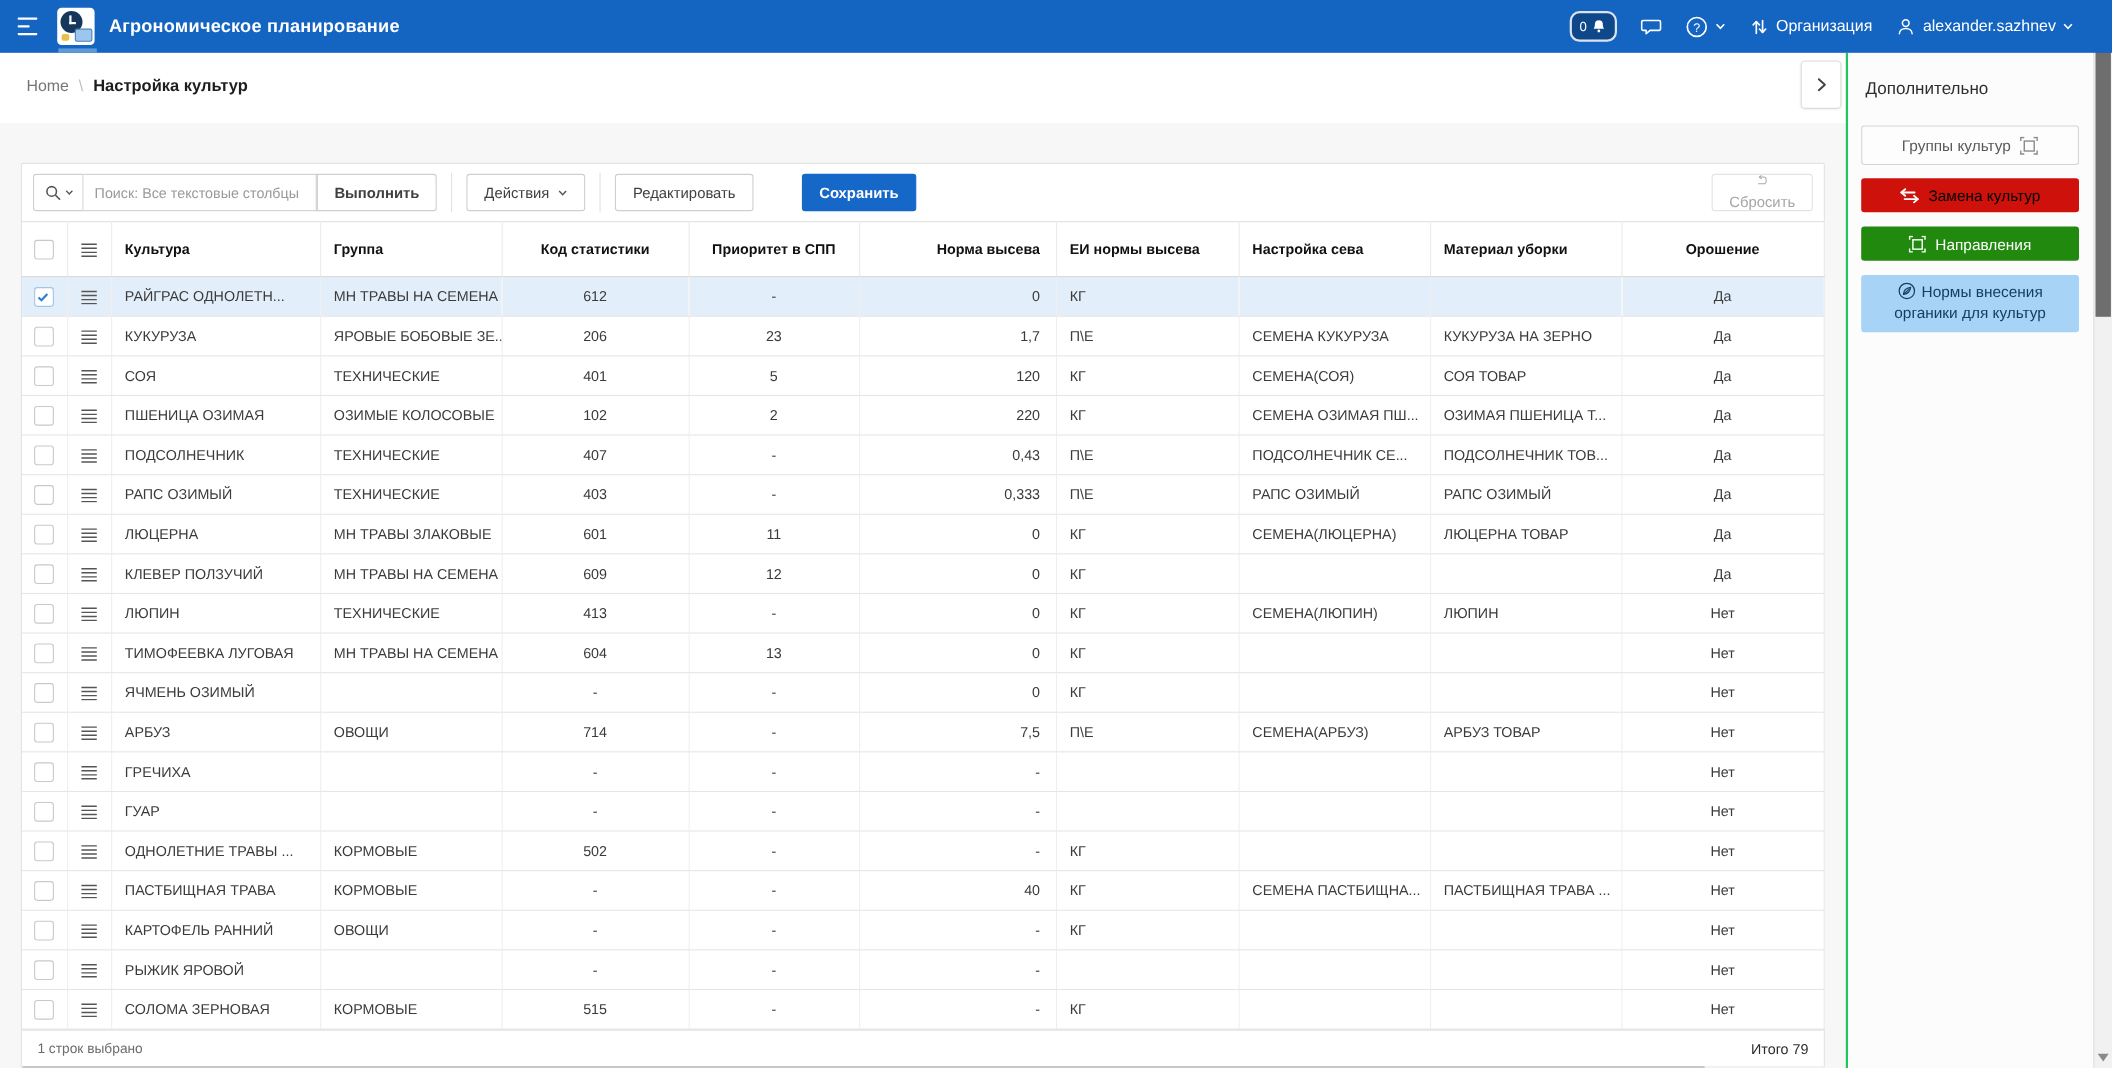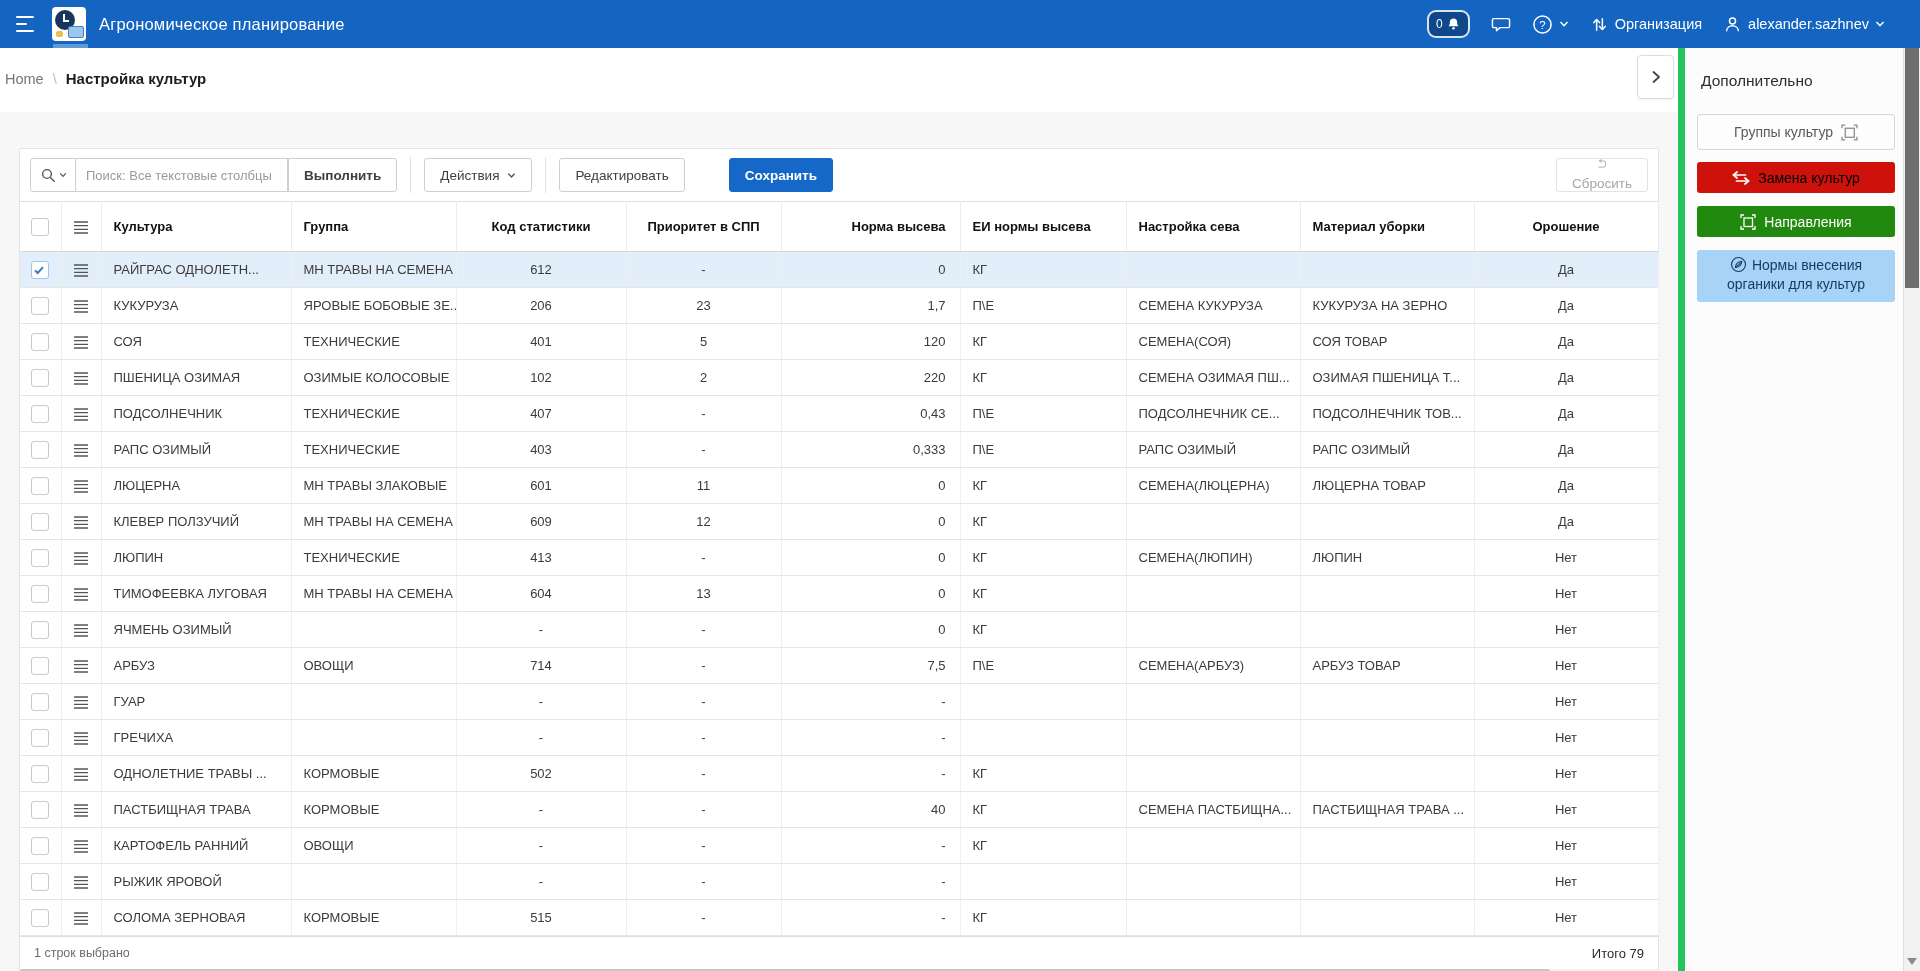--- a/index.html
+++ b/index.html
@@ -14,34 +14,34 @@
   .burger i{display:block;height:2px;background:#fff;border-radius:1px;}
   .burger i:nth-child(1){width:18px;}
   .burger i:nth-child(2){width:11px;}
   .burger i:nth-child(3){width:18px;}
   .logo-box{width:34px;height:34px;background:#fff;border-radius:4px;margin-left:14px;position:relative;overflow:hidden;}
   .logo-box .lg-c{position:absolute;left:3px;top:3px;width:20px;height:20px;border-radius:50%;background:#17365c;}
   .logo-box .lg-h{position:absolute;left:11px;top:7px;width:2px;height:8px;background:#fff;}
   .logo-box .lg-m{position:absolute;left:11px;top:13px;width:6px;height:2px;background:#fff;}
   .logo-box .lg-l{position:absolute;right:2px;bottom:3px;width:14px;height:10px;background:#9cc6ee;border:1px solid #4b80b4;border-radius:2px;}
   .logo-box .lg-d{position:absolute;left:4px;bottom:4px;width:7px;height:6px;background:#e9c04b;border-radius:2px;}
-  .app-title{color:#fff;font-size:16.5px;font-weight:400;margin-left:13px;letter-spacing:.2px;}
+  .app-title{color:#fff;font-size:16.5px;font-weight:700;margin-left:13px;letter-spacing:.2px;}
   .hdr-underline{position:absolute;left:53px;top:44px;width:35px;height:4px;background:#5e9ad6;}
 
   .hdr-right{position:absolute;right:35px;top:0;height:48px;display:flex;align-items:center;gap:21px;}
   .bell-badge{display:flex;align-items:center;gap:3px;background:rgba(0,0,0,.28);
               border:2px solid rgba(255,255,255,.85);border-radius:9px;padding:4px 7px;cursor:pointer;}
   .bell-badge .cnt{color:#fff;font-size:12px;line-height:1;}
   .hicon{cursor:pointer;display:flex;align-items:center;gap:6px;color:#fff;font-size:14.5px;white-space:nowrap;}
   .chev{width:10px;height:10px;}
 
   
   .content{position:absolute;top:48px;left:0;width:1678px;height:923px;background:#f7f7f7;}
   .crumb-row{position:absolute;top:0;left:0;width:100%;height:64px;background:#fff;}
-  .crumbs{position:absolute;left:5px;top:22px;font-size:14.5px;display:flex;gap:9px;align-items:center;}
+  .crumbs{position:absolute;left:24px;top:22px;font-size:14.5px;display:flex;gap:9px;align-items:center;}
   .crumb-home{color:#767676;cursor:pointer;}
   .crumb-sep{color:#c0c0c0;}
   .crumb-cur{color:#1d1d1d;font-weight:700;font-size:15px;}
   .collapse-btn{position:absolute;left:1637px;top:7px;width:35px;height:42px;background:#fff;border:1px solid #dcdcdc;
                 border-radius:4px;display:flex;align-items:center;justify-content:center;cursor:pointer;box-shadow:0 1px 2px rgba(0,0,0,.06);}
 
   
   .card{position:absolute;left:19px;top:100px;width:1640px;height:823px;background:#fff;
         border:1px solid #e3e3e3;border-radius:2px;box-sizing:border-box;display:flex;flex-direction:column;}
 
@@ -83,21 +83,21 @@
   
   .grid-footer{margin-top:auto;height:32px;border-top:1px solid #dedede;display:flex;align-items:center;
                justify-content:space-between;padding:0 14px;flex:0 0 auto;}
   .foot-left{font-size:12.5px;color:#6d6d6d;}
   .foot-right{font-size:13px;color:#2c2c2c;}
   .hscroll{height:5px;background:#f1f1f1;position:relative;flex:0 0 auto;}
   .hscroll .thumb{position:absolute;left:0;top:0;height:5px;width:1530px;background:#c6c6c6;border-radius:2px;}
 
   
   .side-panel{position:absolute;left:1678px;top:48px;width:225px;height:923px;background:#fcfcfc;
-              border-left:7px solid #22c55e;box-sizing:border-box;}
+              border-left:2px solid #22c55e;box-sizing:border-box;}
   .panel-title{font-size:15.5px;color:#2e2e2e;margin:24px 0 0 16px;}
   .pbtn{margin:0 14px 0 12px;width:198px;border-radius:3px;display:flex;align-items:center;justify-content:center;
         gap:8px;cursor:pointer;box-sizing:border-box;font-size:14px;text-align:center;}
   .pbtn-light{margin-top:24px;height:36px;background:#fdfdfd;border:1px solid #d5d5d5;color:#5a5a5a;}
   .pbtn-red{margin-top:12px;height:31px;background:#ce120b;color:#000000;}
   .pbtn-green{margin-top:13px;height:31px;background:#218a0e;color:#fff;}
   .pbtn-blue{margin-top:13px;height:52px;background:#a7d3f7;color:#123f66;padding:6px 10px;line-height:1.35;
              display:block;text-align:center;}
   .pbtn-blue .ic{display:inline-block;vertical-align:-3px;margin-right:5px;}
 
@@ -447,36 +447,36 @@
               <td class="a-l">П\Е</td>
               <td class="a-l">СЕМЕНА(АРБУЗ)</td>
               <td class="a-l">АРБУЗ ТОВАР</td>
               <td class="a-c">Нет</td>
             </tr>
             <tr>
               <td class="td-cb"><span class="cb"></span></td>
               <td class="td-h"><svg class="handle-ic" width="16" height="14" viewBox="0 0 16 14" stroke="#555" stroke-width="1.3">
                   <path d="M1 2 H15 M1 5.7 H15 M1 9.4 H15 M1 13 H15"></path>
                 </svg></td>
+              <td class="a-l">ГРЕЧИХА</td>
+              <td class="a-l"></td>
+              <td class="a-c">-</td>
+              <td class="a-c">-</td>
+              <td class="a-r">-</td>
+              <td class="a-l"></td>
+              <td class="a-l"></td>
+              <td class="a-l"></td>
+              <td class="a-c">Нет</td>
+            </tr>
+            <tr>
+              <td class="td-cb"><span class="cb"></span></td>
+              <td class="td-h"><svg class="handle-ic" width="16" height="14" viewBox="0 0 16 14" stroke="#555" stroke-width="1.3">
+                  <path d="M1 2 H15 M1 5.7 H15 M1 9.4 H15 M1 13 H15"></path>
+                </svg></td>
               <td class="a-l">ГУАР</td>
-              <td class="a-l"></td>
-              <td class="a-c">-</td>
-              <td class="a-c">-</td>
-              <td class="a-r">-</td>
-              <td class="a-l"></td>
-              <td class="a-l"></td>
-              <td class="a-l"></td>
-              <td class="a-c">Нет</td>
-            </tr>
-            <tr>
-              <td class="td-cb"><span class="cb"></span></td>
-              <td class="td-h"><svg class="handle-ic" width="16" height="14" viewBox="0 0 16 14" stroke="#555" stroke-width="1.3">
-                  <path d="M1 2 H15 M1 5.7 H15 M1 9.4 H15 M1 13 H15"></path>
-                </svg></td>
-              <td class="a-l">ГРЕЧИХА</td>
               <td class="a-l"></td>
               <td class="a-c">-</td>
               <td class="a-c">-</td>
               <td class="a-r">-</td>
               <td class="a-l"></td>
               <td class="a-l"></td>
               <td class="a-l"></td>
               <td class="a-c">Нет</td>
             </tr>
             <tr>

